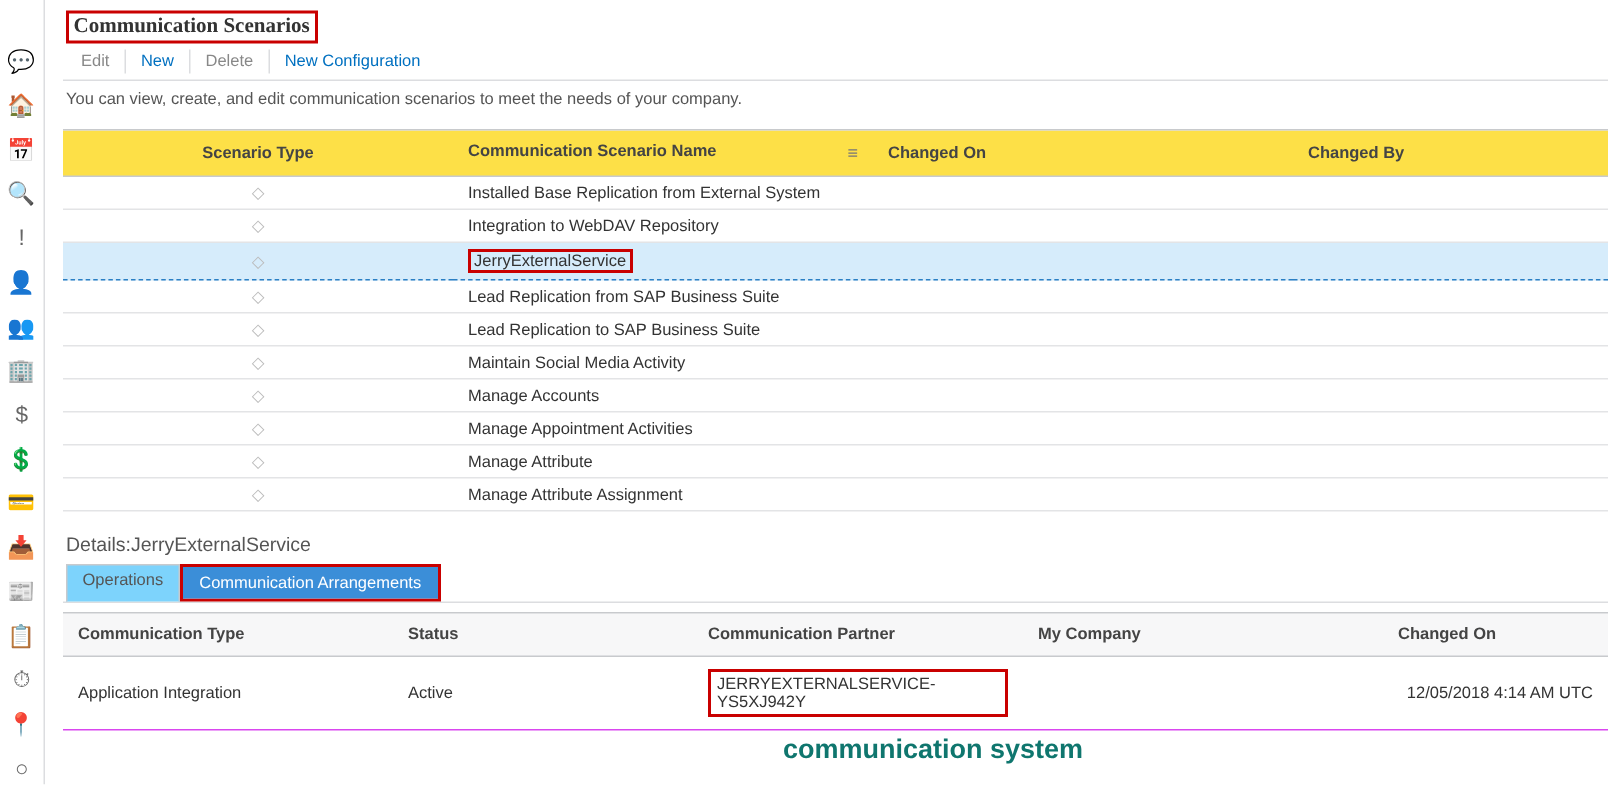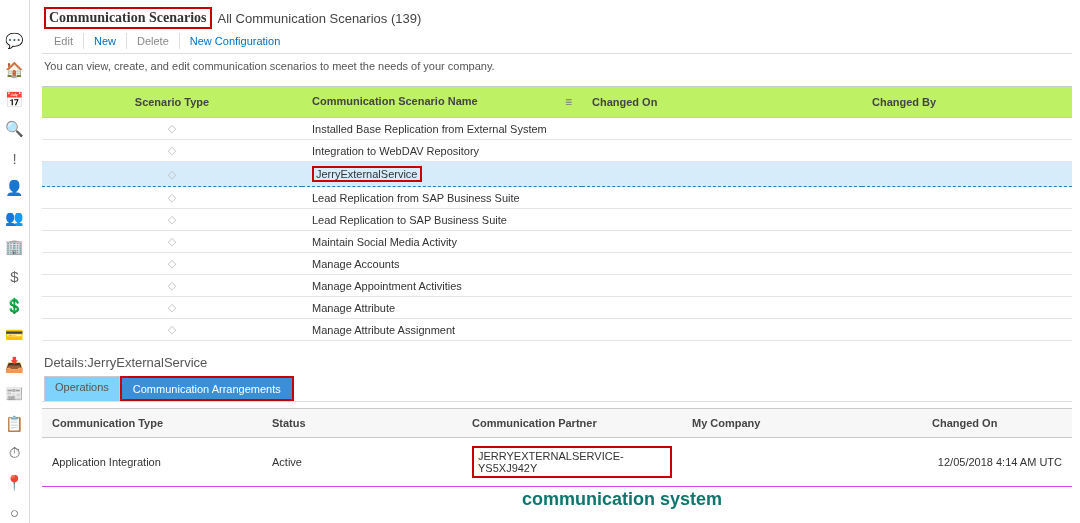--- a/index.html
+++ b/index.html
@@ -87,21 +87,21 @@
     width:100%;
     border-collapse:collapse;
   }
   .grid th {
     text-align:left;
     font-size:11px;
     font-weight:bold;
     color:#444;
     border-bottom:1px solid #c8cacd;
     border-top:1px solid #c8cacd;
-    background:#bef264;
+    background:#fde047;
     padding:8px 10px;
   }
   .grid th.center { text-align:center; }
   .grid td {
     font-size:11px;
     border-bottom:1px solid #e3e4e6;
     padding:4px 10px;
     height:22px;
   }
   .grid .type-cell { text-align:center; color:#bbb; font-size:11px; }
@@ -203,21 +203,20 @@
     <div class="sb-item">📰</div>
     <div class="sb-item">📋</div>
     <div class="sb-item">⏱</div>
     <div class="sb-item">📍</div>
     <div class="sb-item">○</div>
   </div>
 
   <div class="main">
     <div class="title-bar">
       <span class="title-main">Communication Scenarios</span>
-      <span class="title-sub">All Communication Scenarios (139)</span>
     </div>
 
     <div class="toolbar">
       <a class="gray">Edit</a>
       <a class="blue">New</a>
       <a class="gray">Delete</a>
       <a class="blue">New Configuration</a>
     </div>
 
     <div class="help-text">You can view, create, and edit communication scenarios to meet the needs of your company.</div>

